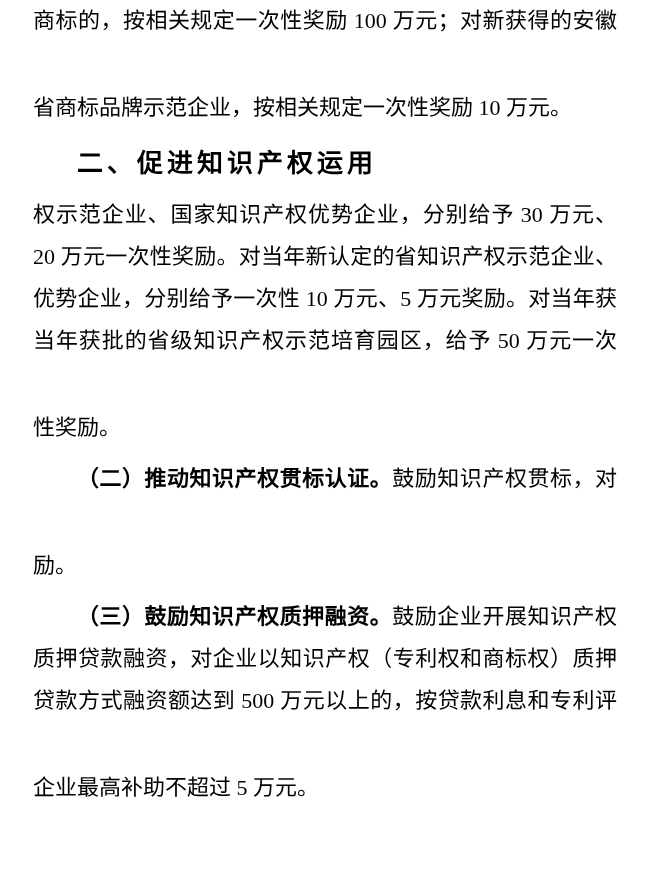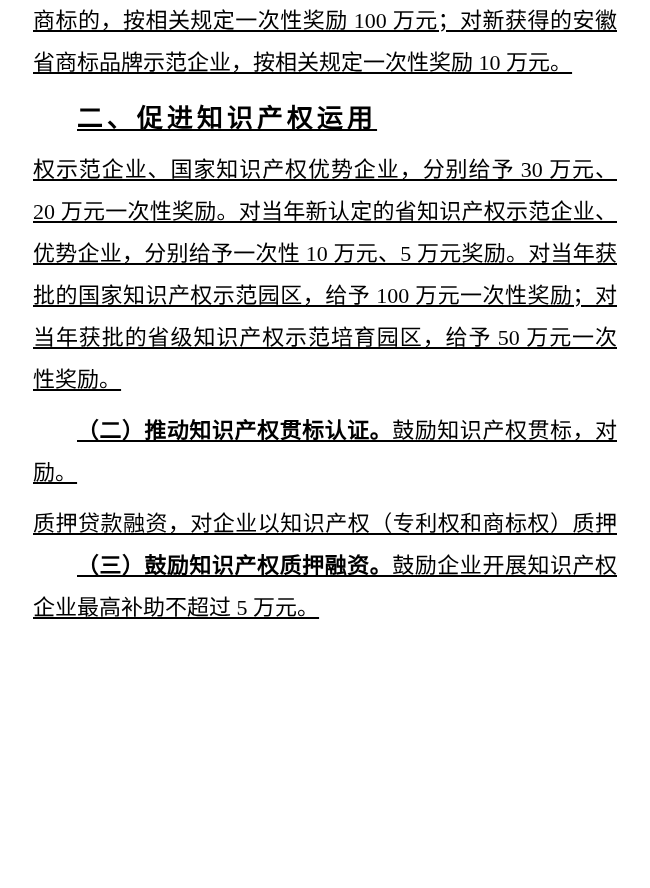--- a/index.html
+++ b/index.html
@@ -1,15 +1,15 @@
 <!DOCTYPE html>
 <html lang="zh-CN"><head>
 <meta charset="utf-8">
 <style>
-  * { margin: 0; padding: 0; box-sizing: border-box; text-decoration: underline; }
+  * { margin: 0; padding: 0; box-sizing: border-box; }
   html, body { background: #ffffff; }
   body {
     width: 650px;
     height: 888px;
     overflow: hidden;
     font-family: "Liberation Serif", "DejaVu Serif", serif;
     color: #000000;
   }
   .page {
     width: 650px;
@@ -26,20 +26,21 @@
     line-height: 42px;
     height: 42px;
     text-align: justify;
     text-align-last: justify;
     color: #000000;
     overflow: hidden;
   }
   .line.last {
     text-align: center;
     text-align-last: left;
+    margin-top: 45px;
   }
   .line.indent { text-indent: 44px; }
   .lead { font-weight: 700; }
   .heading {
     font-family: "Liberation Sans", "DejaVu Sans", sans-serif;
     font-size: 26px;
     font-weight: 700;
     letter-spacing: 4px;
     line-height: 44px;
     height: 44px;
@@ -59,29 +60,29 @@
     <div class="line">商标的，按相关规定一次性奖励 100 万元；对新获得的安徽</div>
     <div class="line last">省商标品牌示范企业，按相关规定一次性奖励 10 万元。</div>
   </div>
 
   <h2 class="heading">二、促进知识产权运用</h2>
 
   <div class="para item">
     <div class="line">权示范企业、国家知识产权优势企业，分别给予 30 万元、</div>
     <div class="line">20 万元一次性奖励。对当年新认定的省知识产权示范企业、</div>
     <div class="line">优势企业，分别给予一次性 10 万元、5 万元奖励。对当年获</div>
-    <div class="line">批的国家知识产权示范园区，给予 100 万元一次性奖励；对</div>
     <div class="line">当年获批的省级知识产权示范培育园区，给予 50 万元一次</div>
     <div class="line last">性奖励。</div>
   </div>
 
   <div class="para item">
     <div class="line indent"><span class="lead">（二）推动知识产权贯标认证。</span><span>鼓励知识产权贯标，对</span></div>
     <div class="line last">励。</div>
   </div>
 
   <div class="para item">
+    <div class="line indent"><span class="lead">（三）鼓励知识产权质押融资。</span><span>鼓励企业开展知识产权</span></div>
     <div class="line">质押贷款融资，对企业以知识产权（专利权和商标权）质押</div>
-    <div class="line indent"><span class="lead">（三）鼓励知识产权质押融资。</span><span>鼓励企业开展知识产权</span></div>
+    <div class="line">贷款方式融资额达到 500 万元以上的，按贷款利息和专利评</div>
     <div class="line last">企业最高补助不超过 5 万元。</div>
   </div>
 
 </div>
 
 </body></html>

